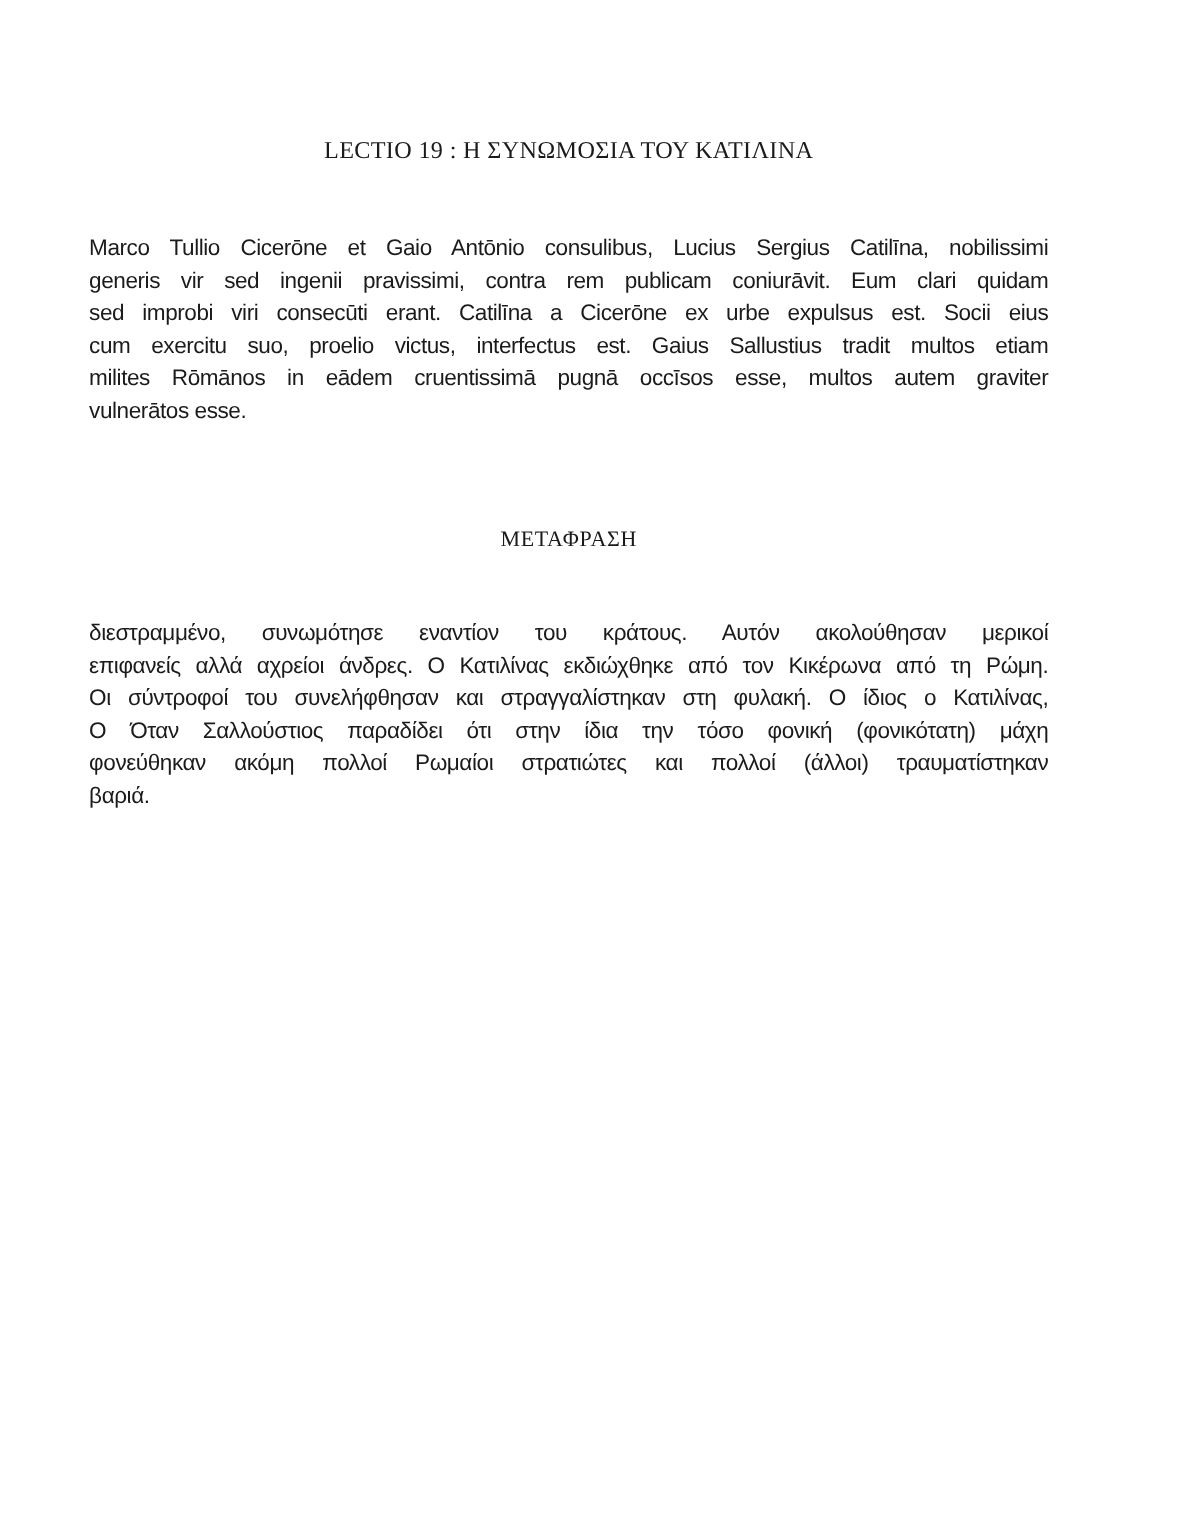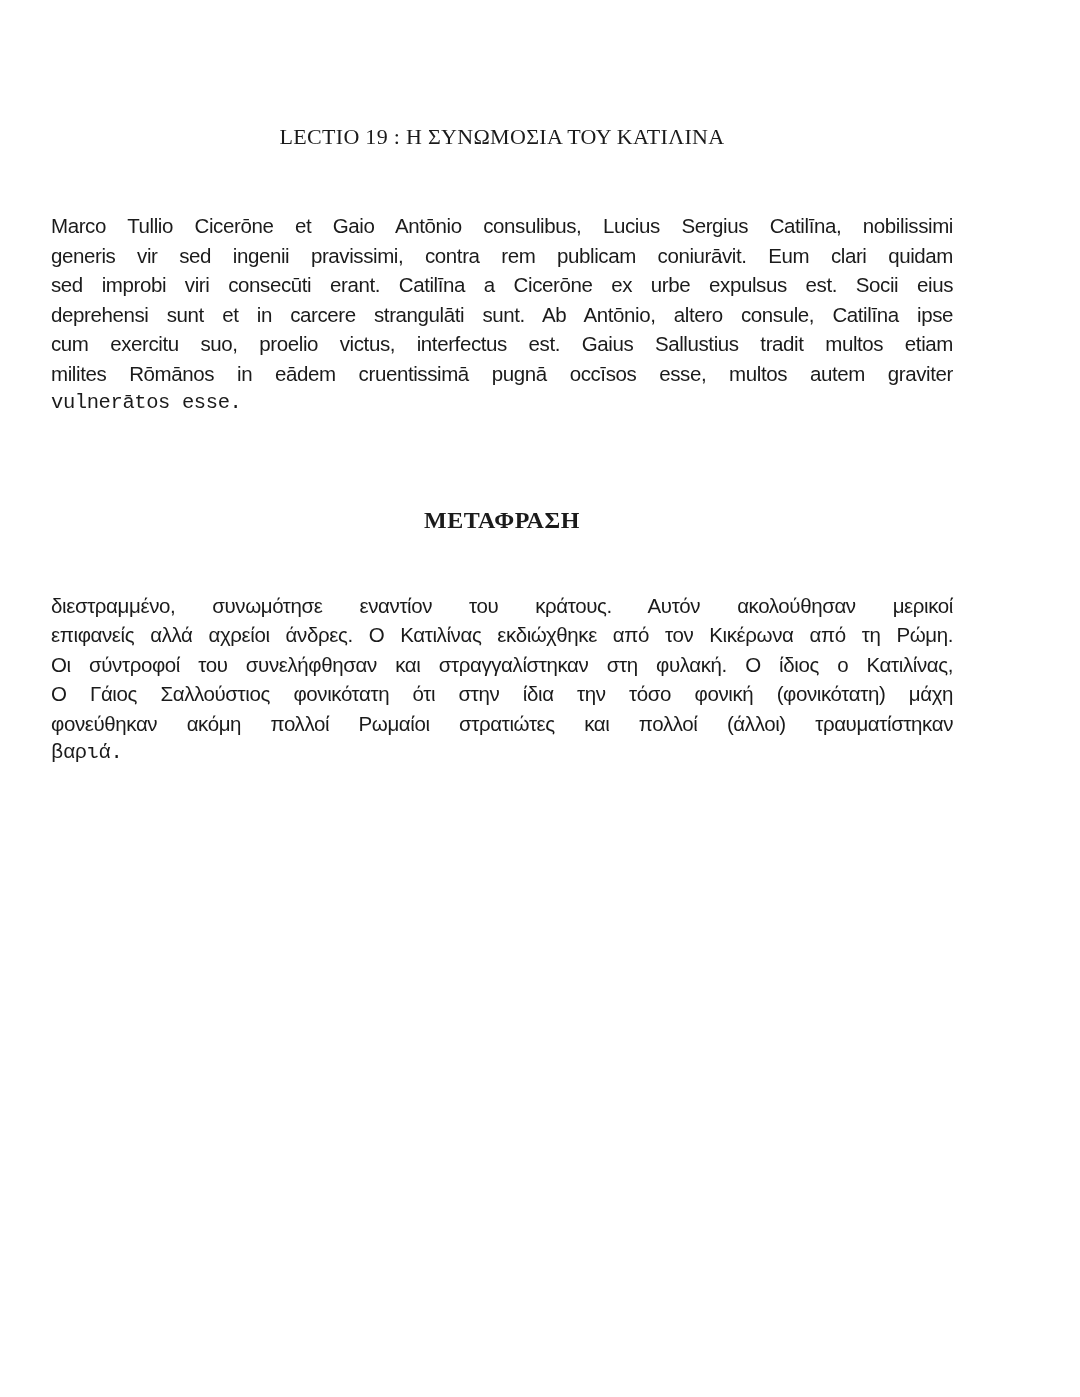--- a/index.html
+++ b/index.html
@@ -10,21 +10,21 @@
   body {
     width: 1080px;
     height: 1397px;
     overflow: hidden;
     color: #1b1b1b;
   }
   .page {
     box-sizing: border-box;
     width: 1080px;
     height: 1397px;
-    padding: 124px 127px 0 51px;
+    padding: 124px 127px 0 81px;
     background: #ffffff;
   }
   .doc-title {
     margin: 0;
     font-family: "Liberation Serif", serif;
     font-size: 22px;
     font-weight: 400;
     line-height: 26px;
     letter-spacing: 0.3px;
     text-align: center;
@@ -34,58 +34,56 @@
     font-family: "Liberation Sans", sans-serif;
     font-size: 20.5px;
     font-weight: 400;
     line-height: 29.5px;
     letter-spacing: -0.4px;
   }
   .para-latin { margin-top: 61px; }
   .doc-heading {
     margin: 89px 0 2px 0;
     font-family: "Liberation Serif", serif;
-    font-size: 24px;
-    font-weight: 700;
+    font-size: 20px;
+    font-weight: 400;
     line-height: 26px;
     letter-spacing: 0.6px;
     text-align: center;
   }
   .para-greek { margin-top: 58px; }
   .jline {
     text-align: justify;
     text-align-last: justify;
   }
   .jline.last-line {
     text-align: left;
     text-align-last: left;
-    font-family: Liberation Mono, monospace;
   }
 </style>
 </head>
 <body>
 
 <div class="page">
 
   <h1 class="doc-title">LECTIO 19 : Η ΣΥΝΩΜΟΣΙΑ ΤΟΥ ΚΑΤΙΛΙΝΑ</h1>
 
   <div class="para para-latin">
     <div class="jline">Marco Tullio Cicerōne et Gaio Antōnio consulibus, Lucius Sergius Catilīna, nobilissimi</div>
     <div class="jline">generis vir sed ingenii pravissimi, contra rem publicam coniurāvit. Eum clari quidam</div>
     <div class="jline">sed improbi viri consecūti erant. Catilīna a Cicerōne ex urbe expulsus est. Socii eius</div>
-    <div class="jline">deprehensi sunt et in carcere strangulāti sunt. Ab Antōnio, altero consule, Catilīna ipse</div>
     <div class="jline">cum exercitu suo, proelio victus, interfectus est. Gaius Sallustius tradit multos etiam</div>
     <div class="jline">milites Rōmānos in eādem cruentissimā pugnā occīsos esse, multos autem graviter</div>
     <div class="jline last-line">vulnerātos esse.</div>
   </div>
 
   <h2 class="doc-heading">ΜΕΤΑΦΡΑΣΗ</h2>
 
   <div class="para para-greek">
     <div class="jline">διεστραμμένο, συνωμότησε εναντίον του κράτους. Αυτόν ακολούθησαν μερικοί</div>
     <div class="jline">επιφανείς αλλά αχρείοι άνδρες. Ο Κατιλίνας εκδιώχθηκε από τον Κικέρωνα από τη Ρώμη.</div>
     <div class="jline">Οι σύντροφοί του συνελήφθησαν και στραγγαλίστηκαν στη φυλακή. Ο ίδιος ο Κατιλίνας,</div>
-    <div class="jline">Ο Γάιος Σαλλούστιος φονικότατη ότι στην ίδια την τόσο φονική (φονικότατη) μάχη</div>
+    <div class="jline">Ο Όταν Σαλλούστιος παραδίδει ότι στην ίδια την τόσο φονική (φονικότατη) μάχη</div>
     <div class="jline">φονεύθηκαν ακόμη πολλοί Ρωμαίοι στρατιώτες και πολλοί (άλλοι) τραυματίστηκαν</div>
     <div class="jline last-line">βαριά.</div>
   </div>
 
 </div>
 
 </body></html>

